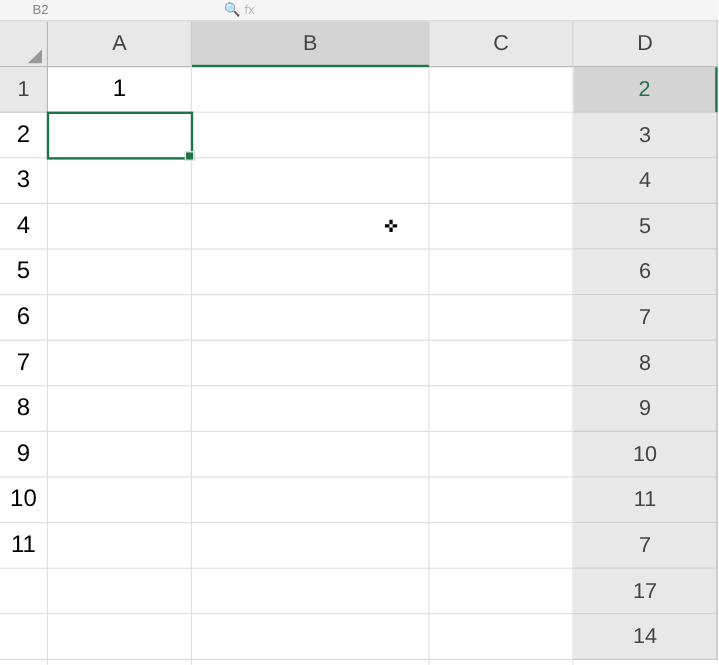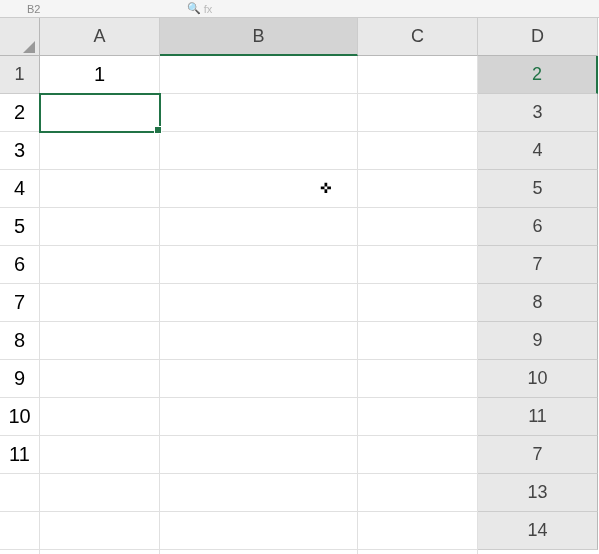--- a/index.html
+++ b/index.html
@@ -196,21 +196,21 @@
     <div class="row-header">11</div>
     <div class="cell">11</div>
     <div class="cell"></div>
     <div class="cell"></div>
     <div class="cell"></div>
     <div class="row-header">7</div>
     <div class="cell"></div>
     <div class="cell"></div>
     <div class="cell"></div>
     <div class="cell"></div>
-    <div class="row-header">13</div>
+    <div class="row-header">17</div>
     <div class="cell"></div>
     <div class="cell"></div>
     <div class="cell"></div>
     <div class="cell"></div>
     <div class="row-header">14</div>
     <div class="cell"></div>
     <div class="cell"></div>
     <div class="cell"></div>
     <div class="cell"></div>
   </div>

